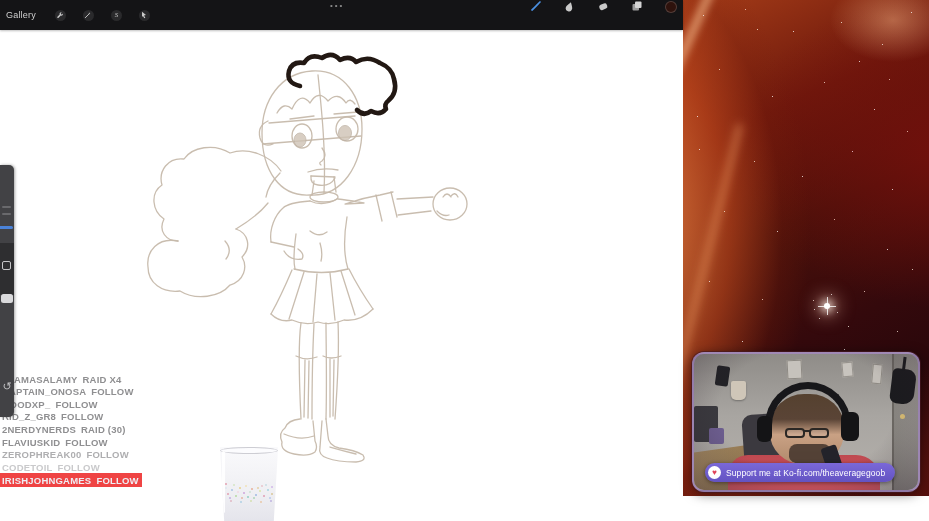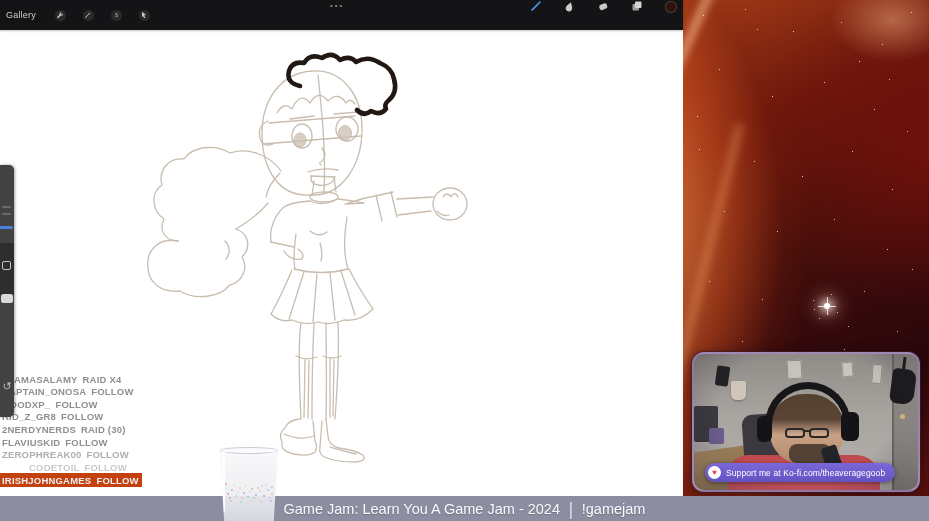--- a/index.html
+++ b/index.html
@@ -35,22 +35,22 @@
   .sb-dark{position:absolute;left:0;top:78px;width:14px;height:52px;background:#2e2e30;}
   .modify-square{position:absolute;left:2px;top:96px;width:9px;height:9px;border:1.5px solid #c6c6c8;border-radius:2px;}
   .slider-pill{position:absolute;left:1px;top:129px;width:12px;height:9px;background:#dadadc;border-radius:2.5px;}
   .undo{position:absolute;left:0px;top:214px;width:14px;text-align:center;font-size:11px;color:#c2c2c4;line-height:14px;}
 
   
   .chat{position:absolute;left:0;top:373px;z-index:10;}
   .chat-row{display:flex;gap:5px;height:12.55px;align-items:center;padding:0 3px 0 2px;
             font-size:9.5px;font-weight:700;color:#8f8f91;letter-spacing:.2px;white-space:nowrap;}
   .chat-row.faded-1{color:#aeaeb0;}
-  .chat-row.faded-2{color:#c9c9cb;margin-left:27px;}
-  .chat-row.highlight{background:#c2410c;color:#eeeef4;height:13.5px;}
+  .chat-row.faded-2{color:#c9c9cb;}
+  .chat-row.highlight{background:#ef4444;color:#eeeef4;height:13.5px;}
 
   
   .glass{position:absolute;left:218px;top:447px;width:62px;height:74px;z-index:50;
          background:linear-gradient(180deg,rgba(250,250,252,.97),rgba(238,238,242,.93) 60%,rgba(225,225,233,.88));
          clip-path:polygon(3% 0,97% 0,90% 100%,10% 100%);
          border-radius:3px;}
   .glass-rim{position:absolute;left:2px;top:0;width:58px;height:7px;border-radius:50%;
              border:1px solid rgba(200,200,206,.9);background:rgba(252,252,254,.9);}
   .glass-side{position:absolute;left:4px;top:4px;width:3px;height:62px;background:rgba(255,255,255,.9);border-radius:2px;}
   .confetti{position:absolute;left:7px;top:36px;width:2px;height:2px;border-radius:50%;background:#e3a0b0;
@@ -353,19 +353,14 @@
     <div class="cam-el earcup-l"></div>
     <div class="cam-el earcup-r"></div>
     <div class="cam-el phone"></div>
     <div class="cam-el cam-vignette"></div>
     <div class="kofi">
       <span class="kofi-cup">♥</span>
       <span class="kofi-text">Support me at Ko-fi.com/theaveragegoob</span>
     </div>
   </div>
 
-  <div class="bottombar">
-    <span>Game Jam: Learn You A Game Jam - 2024</span>
-    <span class="sep">|</span>
-    <span>!gamejam</span>
-  </div>
 
 </div>
 
 </body></html>

